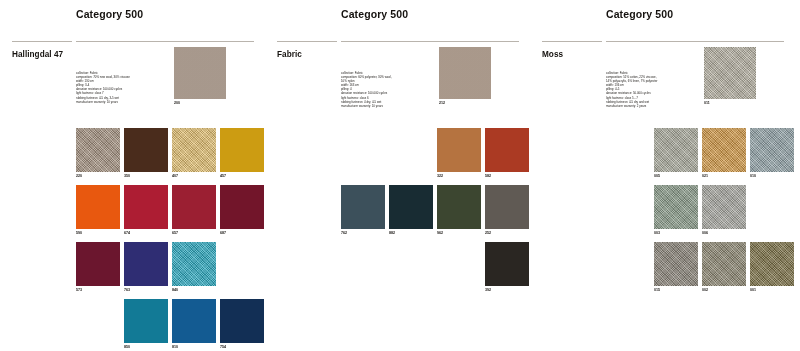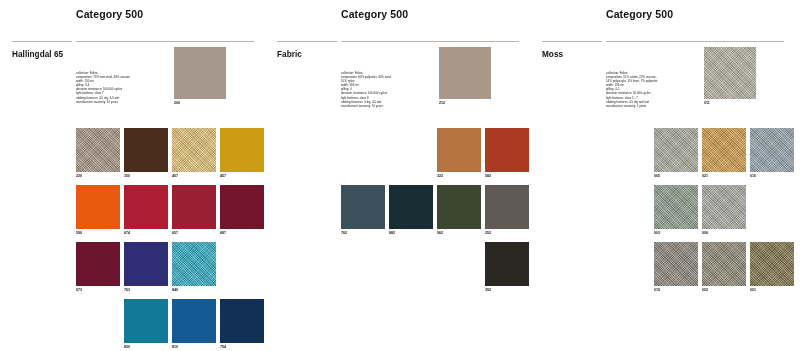--- a/index.html
+++ b/index.html
@@ -150,21 +150,21 @@
 </style>
 </head>
 <body>
 
 <div class="sheet">
 
 <div class="panel panel-1">
       <div class="category-title">Category 500</div>
       <div class="rule-left"></div>
       <div class="rule-right"></div>
-      <div class="collection-name">Hallingdal 65</div>
+      <div class="collection-name">Hallingdal 47</div>
       <div class="spec-block">
         <div class="spec-line">collection: Fabric</div>
         <div class="spec-line">composition: 70% new wool, 30% viscose</div>
         <div class="spec-line">width: 130 cm</div>
         <div class="spec-line">pilling: 3-4</div>
         <div class="spec-line">abrasion resistance: 100.000 cycles</div>
         <div class="spec-line">light fastness: class 7</div>
         <div class="spec-line">rubbing fastness: 4-5 dry, 3-5 wet</div>
         <div class="spec-line">manufacturer warranty: 10 years</div>
       </div>

